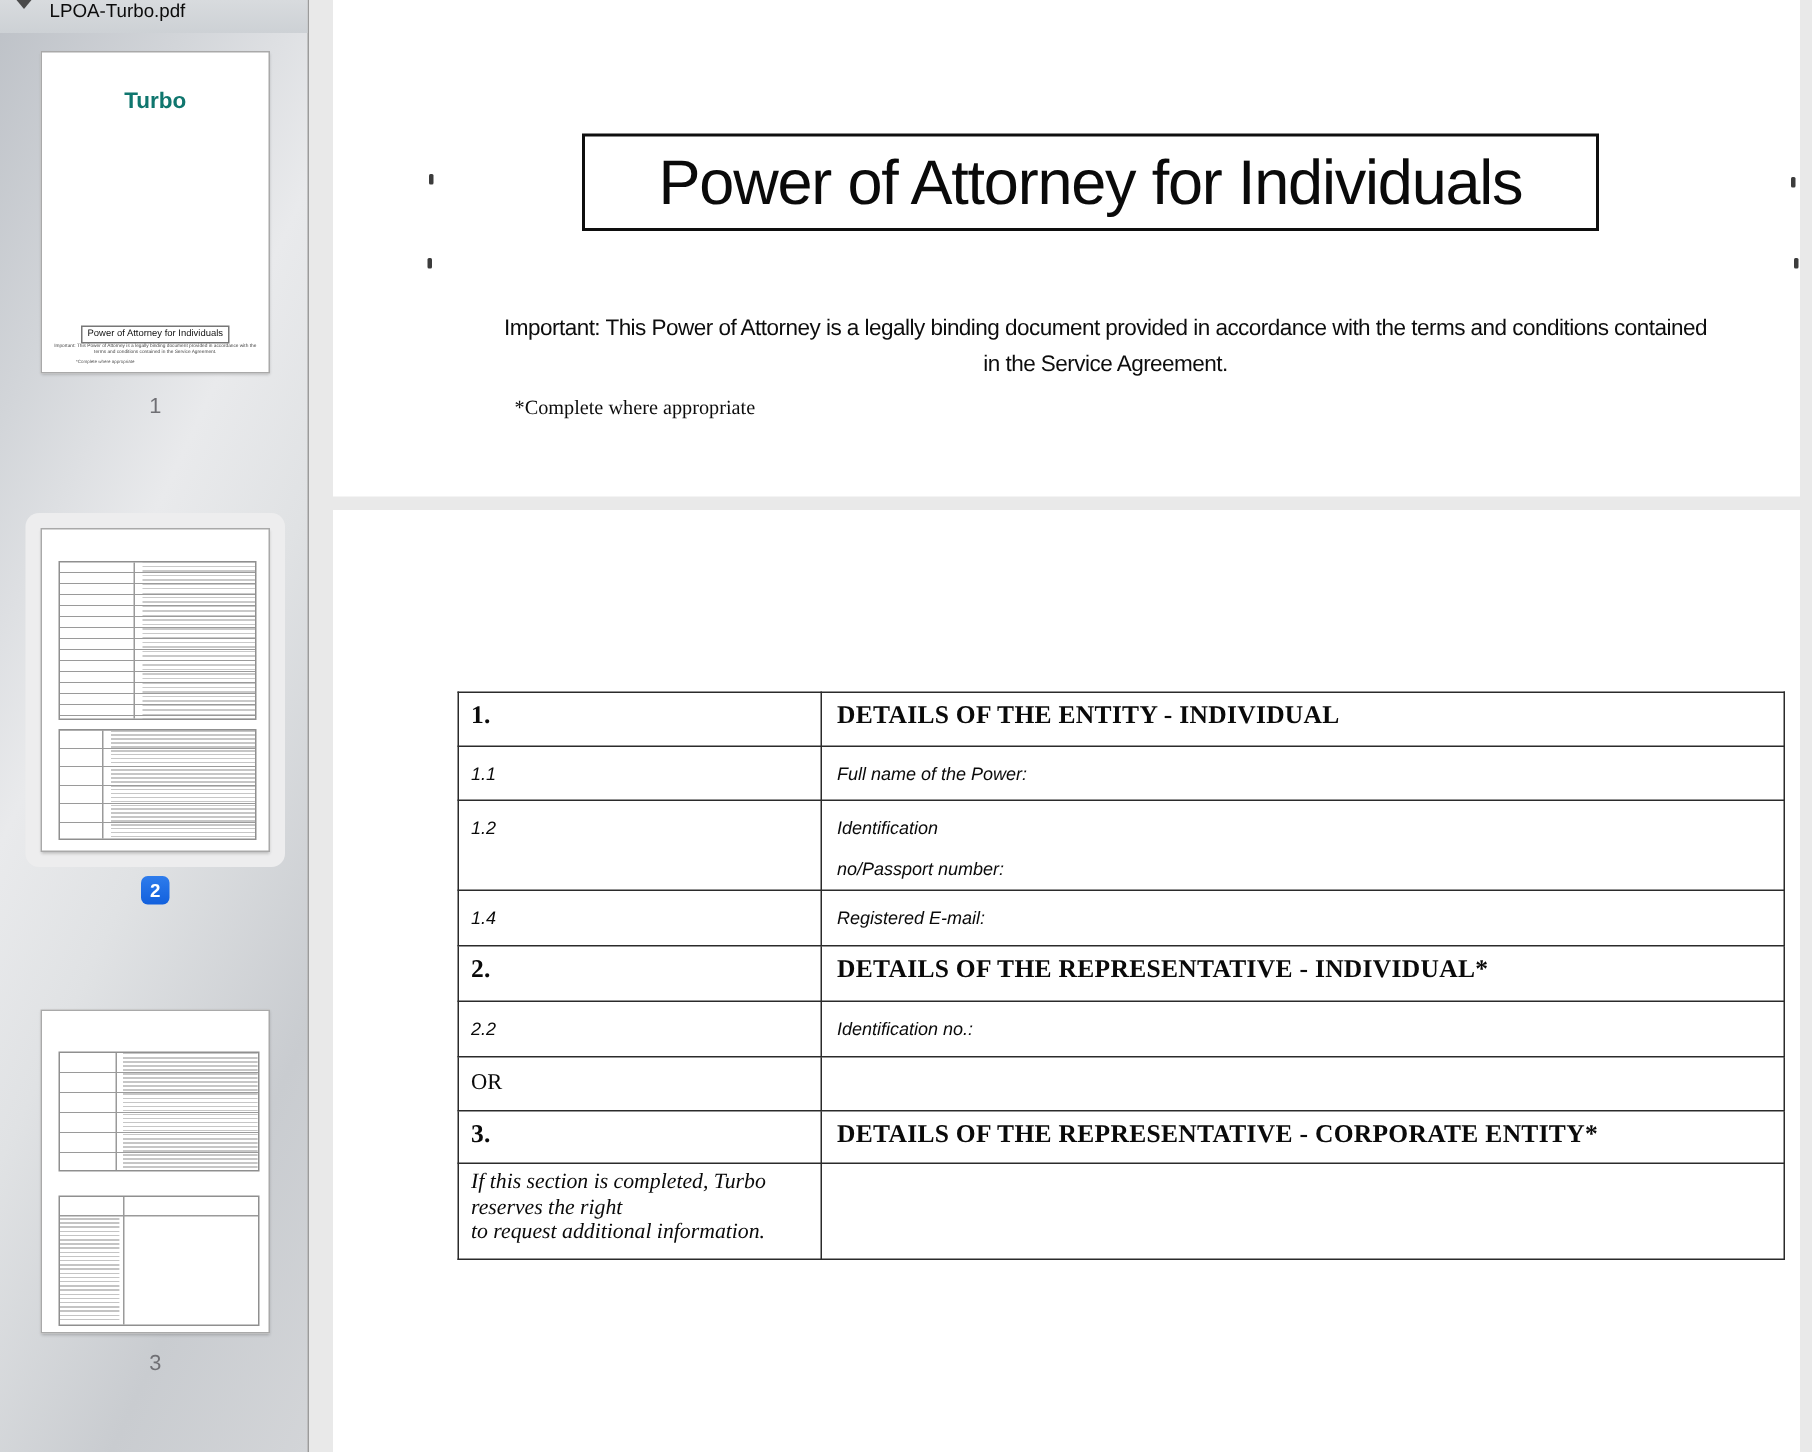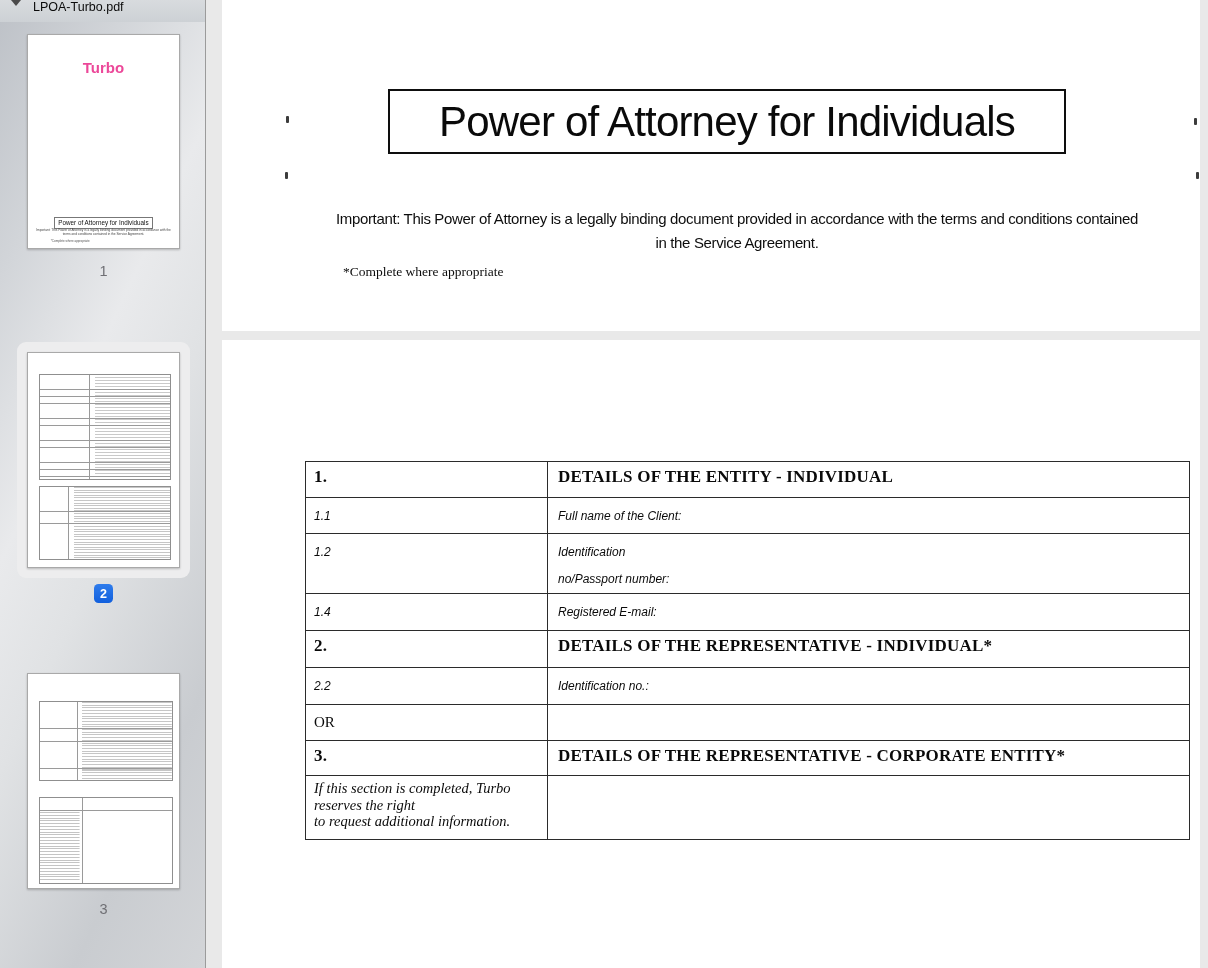--- a/index.html
+++ b/index.html
@@ -29,21 +29,21 @@
     font-size:14.5px; color:#6f6f74; }
   .pn1 { left:27px; top:263px; }
   .pn3 { left:27px; top:901px; }
   .page-badge { position:absolute; left:94px; top:584px; width:19px; height:19px;
     border-radius:4.5px; background:linear-gradient(#2e7cec,#1260dd);
     color:#fff; font-size:12.5px; font-weight:bold; display:flex;
     align-items:center; justify-content:center; }
 
   
   .t1-logo { position:absolute; top:24px; left:0; width:100%; text-align:center;
-    font-size:15px; font-weight:bold; color:#ec4899; }
+    font-size:15px; font-weight:bold; color:#0f766e; }
   .t1-box-wrap { position:absolute; top:176px; left:0; width:100%; text-align:center; }
   .t1-box { display:inline-block; border:1px solid #777; font-size:6.3px;
     padding:1.5px 3px; white-space:nowrap; color:#111; background:#fff; }
   .t1-fine { position:absolute; top:193px; left:5%; width:90%; text-align:center;
     font-size:3.2px; line-height:4px; color:#444; }
   .t1-fine2 { position:absolute; top:204px; left:15%; font-size:3px; color:#555; }
 
   
   .mini { position:absolute; border:1px solid #8f8f8f; background-color:#fff; }
   .m2a { left:11px; top:21px; width:132px; height:106px;
@@ -156,21 +156,21 @@
 
     <section class="page page-2">
       <table class="form">
         <tbody>
             <tr class="r-hdr" style="height:36px">
           <td class="num">1.</td>
           <td class="lbl">DETAILS OF THE ENTITY - INDIVIDUAL</td>
         </tr>
         <tr class="r-field" style="height:36px">
           <td class="num">1.1</td>
-          <td class="lbl">Full name of the Client:</td>
+          <td class="lbl">Full name of the Power:</td>
         </tr>
         <tr class="r-field" style="height:57px">
           <td class="num">1.2</td>
           <td class="lbl">Identification
 no/Passport number:</td>
         </tr>
         <tr class="r-field" style="height:37px">
           <td class="num">1.4</td>
           <td class="lbl">Registered E-mail:</td>
         </tr>

